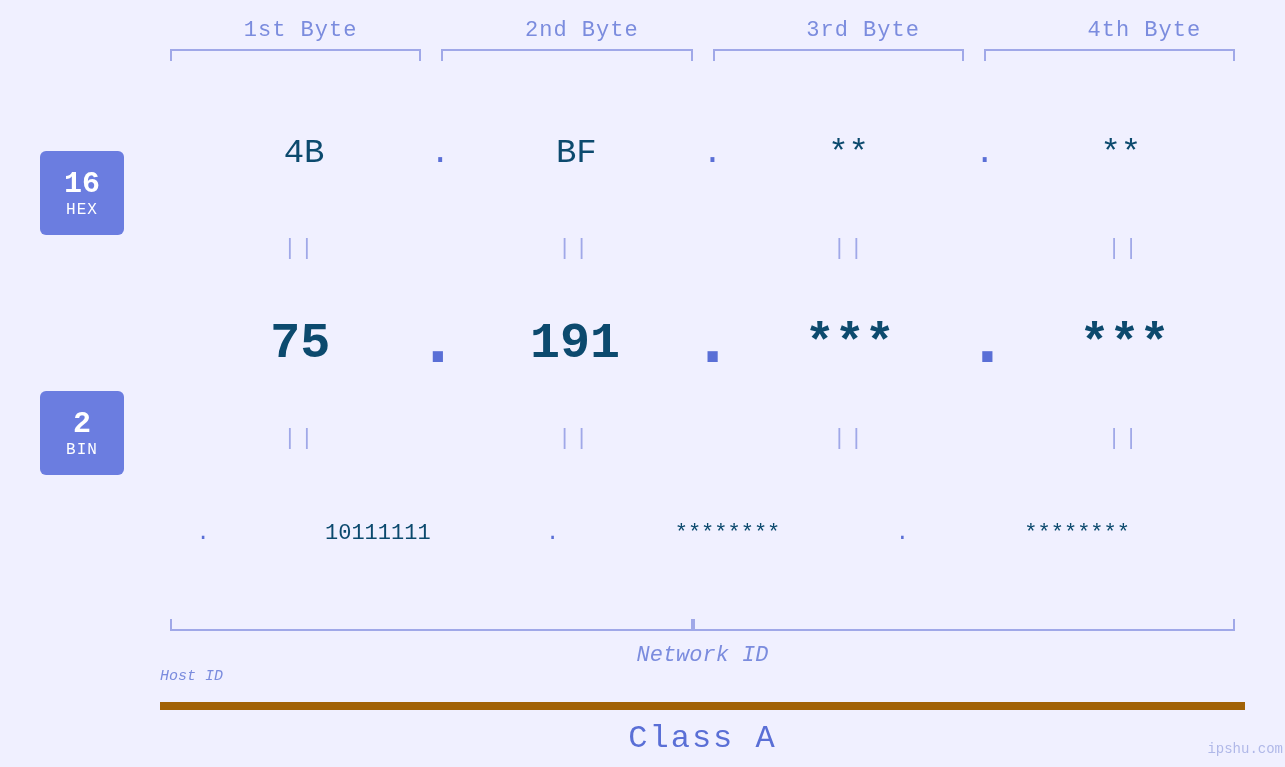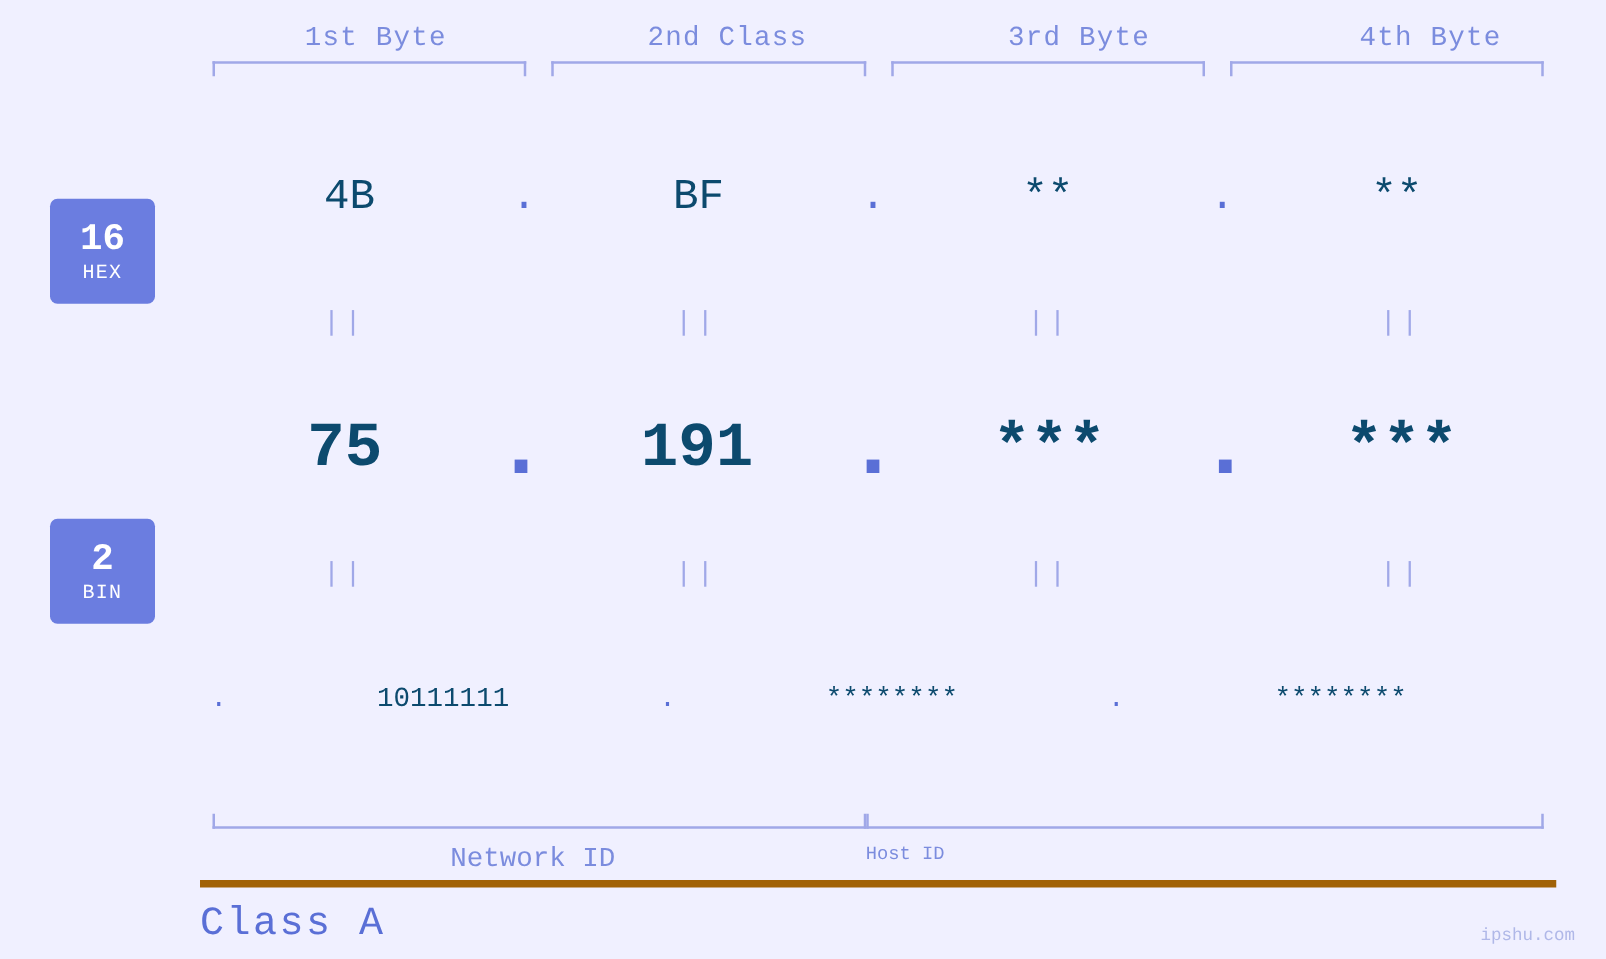--- a/index.html
+++ b/index.html
@@ -79,20 +79,21 @@
 
     
     .main-content {
       display: flex;
       flex-direction: row;
       align-items: stretch;
       padding-left: 40px;
       padding-right: 48px;
       margin-top: 10px;
       flex: 1;
+      gap: 28px;
     }
 
     
     .badges-col {
       display: flex;
       flex-direction: column;
       justify-content: space-around;
       width: 120px;
       gap: 0;
       padding-bottom: 60px;
@@ -267,74 +268,75 @@
     .host-bracket .rend {
       position: absolute;
       right: 10px; bottom: 0;
       width: 2px; height: 12px;
       background: #a0a8e8;
     }
 
     
     .labels-row {
       display: flex;
-      flex-direction: row;
+      flex-direction: column;
       padding-left: 160px;
       padding-right: 40px;
       margin-top: 6px;
       margin-bottom: 4px;
+      font-style: italic;
     }
 
     .net-label {
       flex: 0 0 calc(50% - 10px);
       text-align: center;
       color: #7b8cde;
       font-size: 22px;
       font-family: 'Courier New', Courier, monospace;
     }
 
     .host-label {
       flex: 1;
       color: #7b8cde;
       font-size: 15px;
       font-family: 'Courier New', Courier, monospace;
     }
 
     
     .bottom-class-area {
-      border-top: 6px solid #a16207;
-      margin: 0 40px 0 160px;
+      border-top: 8px solid #a16207;
+      margin: 13px 40px 0 160px;
       padding: 10px 0;
-      text-align: left;
+      text-align: center;
     }
 
     .class-label {
       color: #5a6fd6;
       font-size: 32px;
       font-family: 'Courier New', Courier, monospace;
       letter-spacing: 2px;
     }
 
     .watermark {
       position: absolute;
       bottom: 10px;
-      right: 25px;
+      right: 2px;
       color: #b0b8e8;
       font-size: 14px;
       font-family: 'Courier New', Courier, monospace;
     }
   </style>
 </head>
 <body>
 
 <div class="container">
 
   <div class="byte-labels">
     <span class="byte-label">1st Byte</span>
-    <span class="byte-label">2nd Class</span>
+    <span class="byte-label">2nd Byte</span>
     <span class="byte-label">3rd Byte</span>
     <span class="byte-label">4th Byte</span>
   </div>
 
   <div class="brackets-row">
     <div class="bracket">
         <div class="right-end"></div>
       </div>
     <div class="bracket">
         <div class="right-end"></div>

